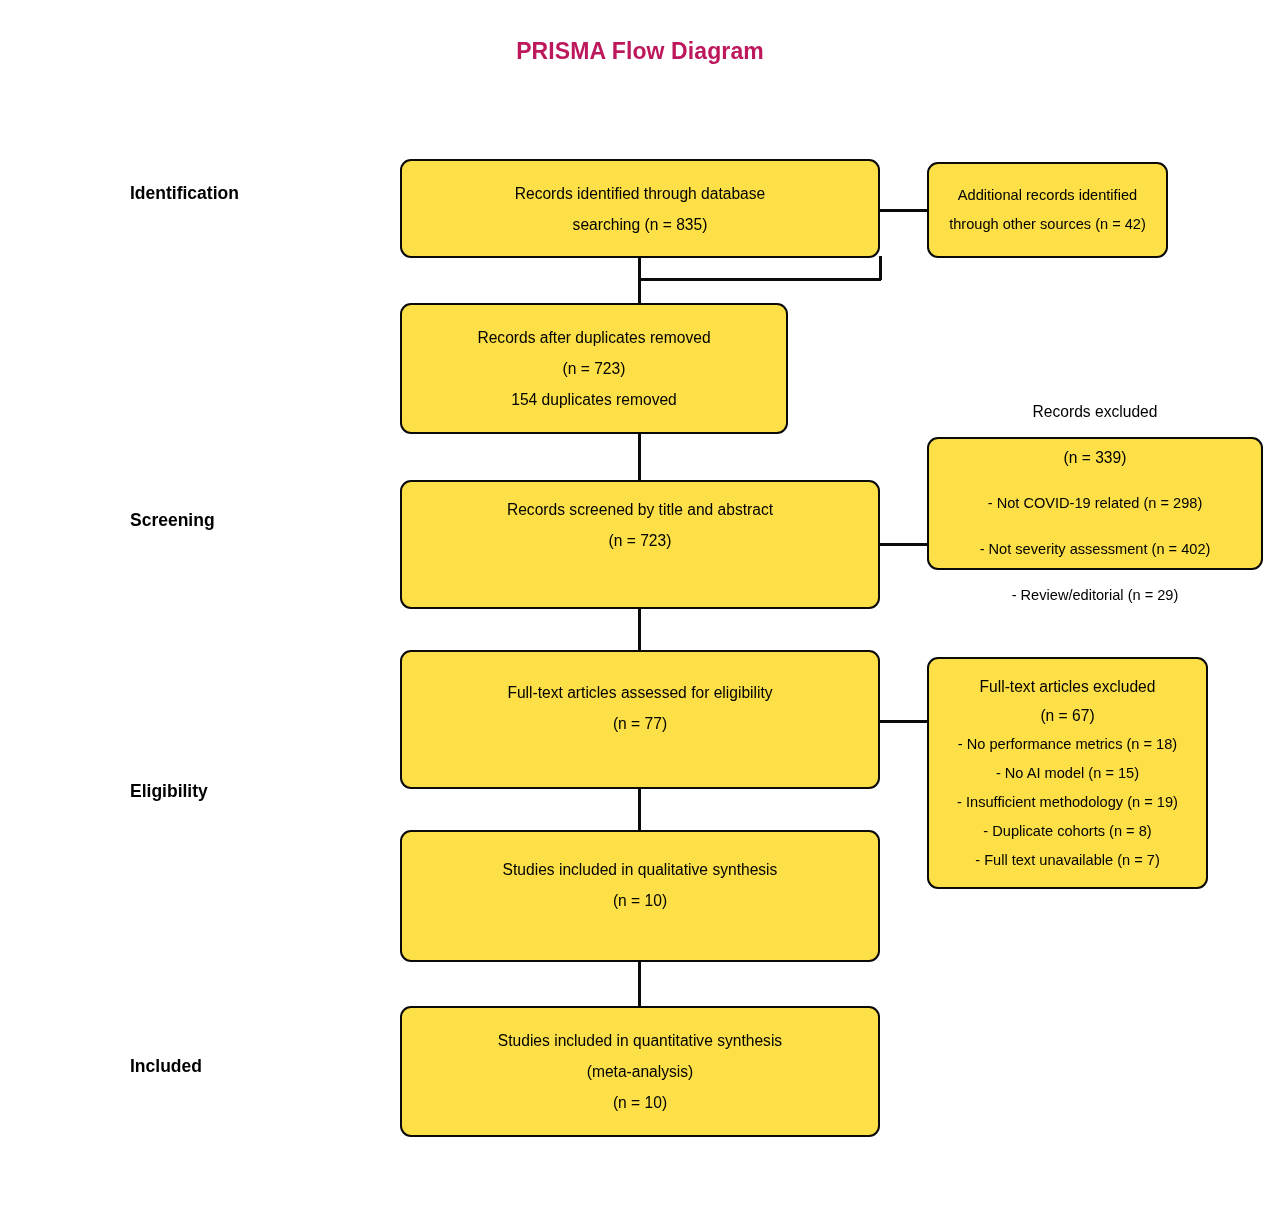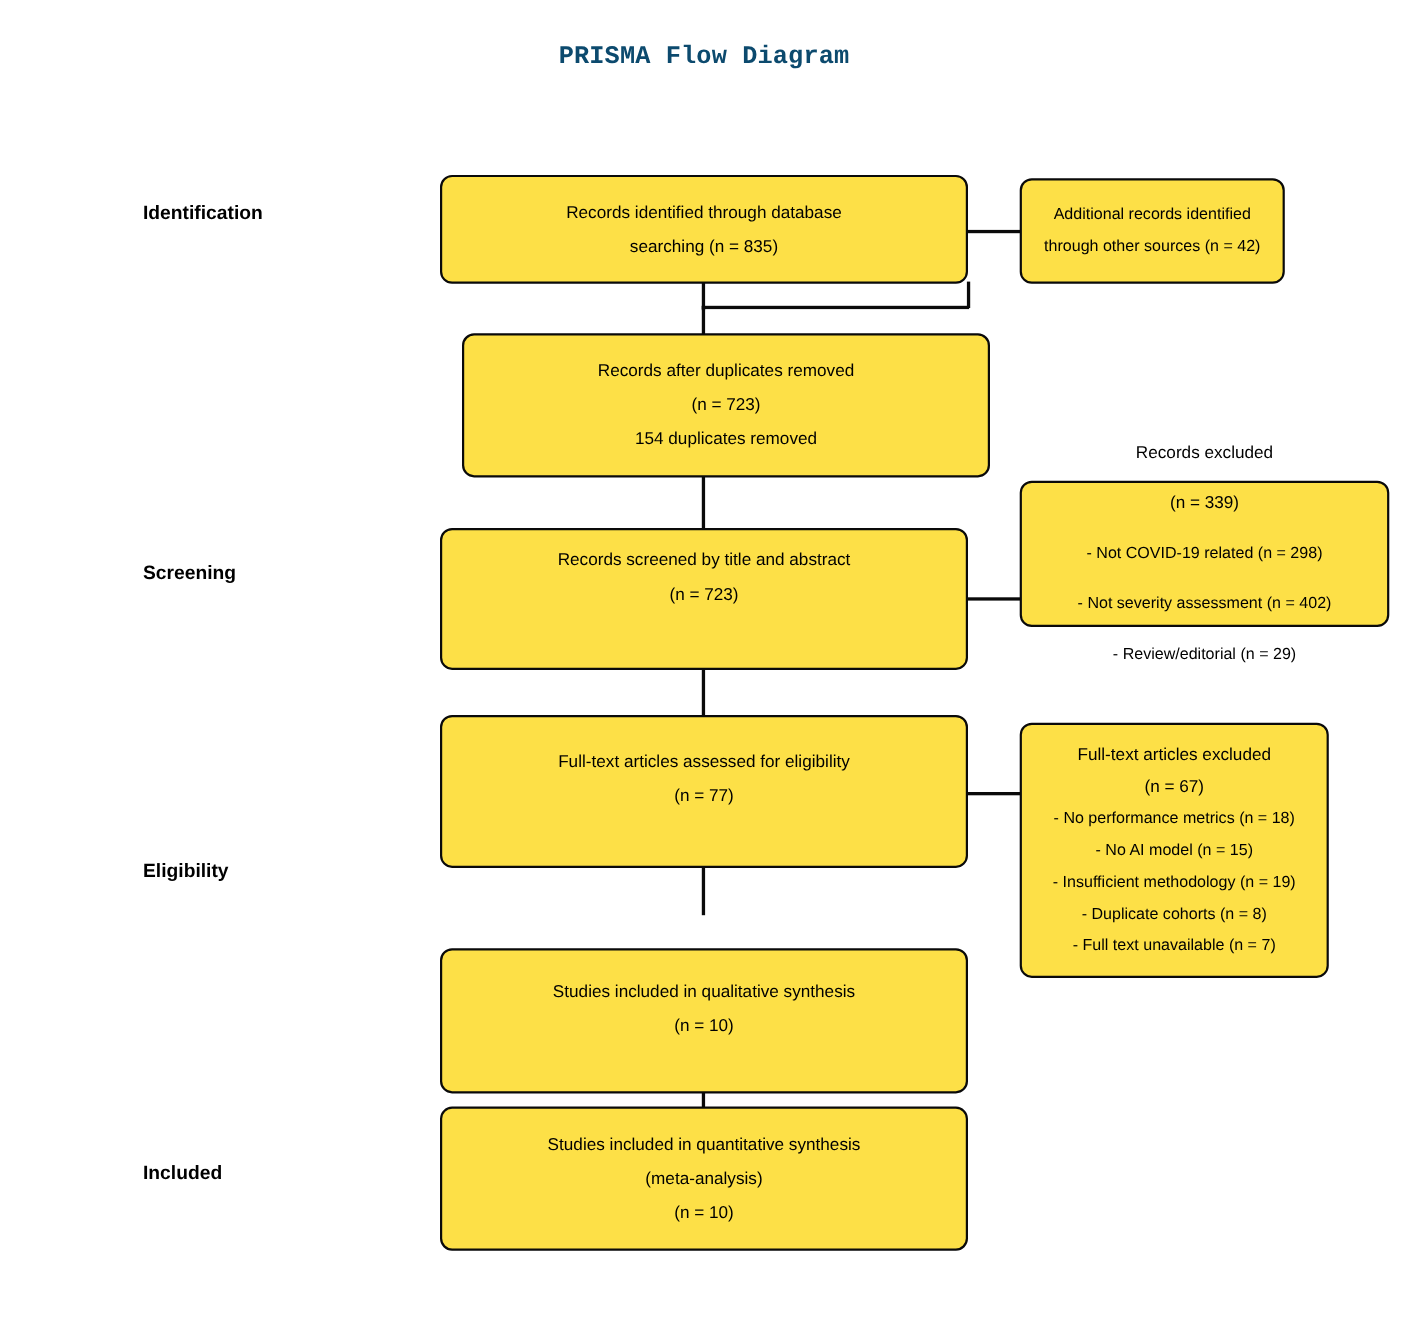--- a/index.html
+++ b/index.html
@@ -26,22 +26,21 @@
   
   .diagram-title {
     position: absolute;
     left: 0;
     top: 38px;
     width: 1280px;
     text-align: center;
     font-size: 23px;
     font-weight: bold;
     letter-spacing: 0.1px;
-    color: #0c4a6e;
-    font-family: Liberation Mono, monospace;
+    color: #be185d;
   }
 
   
   .stage-label {
     position: absolute;
     font-size: 17.5px;
     font-weight: bold;
     color: #000;
     white-space: nowrap;
     line-height: 1;
@@ -130,21 +129,21 @@
   <div class="node-box main-box" style="left:400px; top:159px; width:480px; height:99px;">
     <span class="line">Records identified through database</span>
     <span class="line">searching (n = 835)</span>
   </div>
 
   <div class="node-box side-box" style="left:927px; top:162px; width:241px; height:96px;">
     <span class="line">Additional records identified</span>
     <span class="line">through other sources (n = 42)</span>
   </div>
 
-  <div class="node-box main-box" style="left:420px; top:303px; width:480px; height:131px;text-align:center;">
+  <div class="node-box main-box" style="left:400px; top:303px; width:388px; height:131px;text-align:center;">
     <span class="line">Records after duplicates removed</span>
     <span class="line">(n = 723)</span>
     <span class="line">154 duplicates removed</span>
   </div>
 
   <div class="node-box main-box" style="left:400px; top:480px; width:480px; height:129px; justify-content:flex-start; padding-top:12px;">
     <span class="line">Records screened by title and abstract</span>
     <span class="line">(n = 723)</span>
   </div>
 
@@ -164,21 +163,21 @@
   <div class="node-box side-box" style="left:927px; top:657px; width:281px; height:232px;">
     <span class="line head">Full-text articles excluded</span>
     <span class="line count">(n = 67)</span>
     <span class="line">- No performance metrics (n = 18)</span>
     <span class="line">- No AI model (n = 15)</span>
     <span class="line">- Insufficient methodology (n = 19)</span>
     <span class="line">- Duplicate cohorts (n = 8)</span>
     <span class="line">- Full text unavailable (n = 7)</span>
   </div>
 
-  <div class="node-box main-box" style="left:400px; top:830px; width:480px; height:132px; justify-content:flex-start; padding-top:22px;margin-top:32px;">
+  <div class="node-box main-box" style="left:400px; top:830px; width:480px; height:132px; justify-content:flex-start; padding-top:22px;">
     <span class="line">Studies included in qualitative synthesis</span>
     <span class="line">(n = 10)</span>
   </div>
 
   <div class="node-box main-box" style="left:400px; top:1006px; width:480px; height:131px;">
     <span class="line">Studies included in quantitative synthesis</span>
     <span class="line">(meta-analysis)</span>
     <span class="line">(n = 10)</span>
   </div>
 

